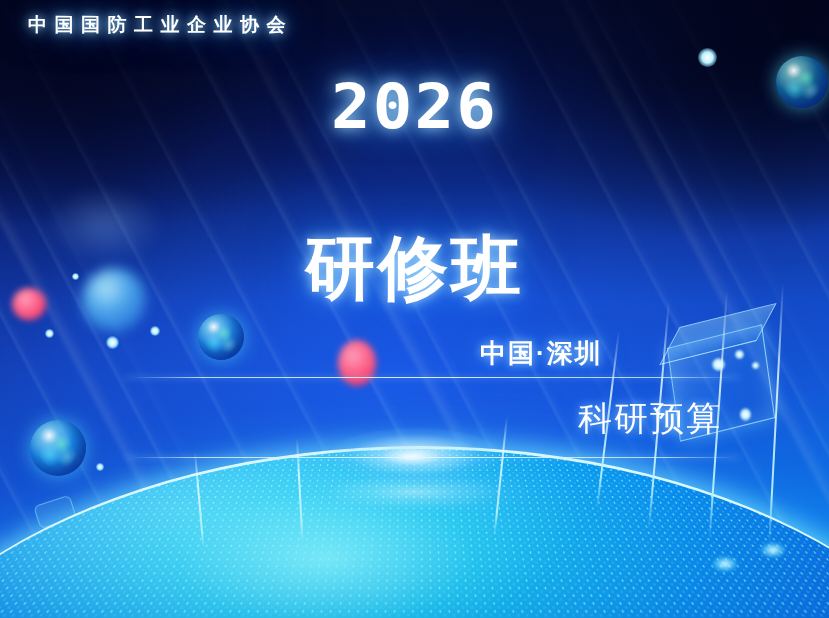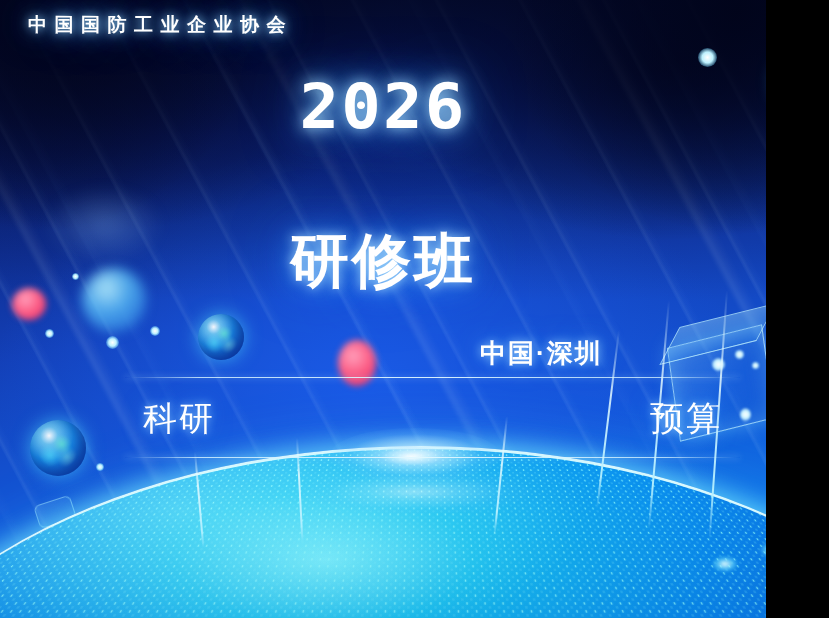--- a/index.html
+++ b/index.html
@@ -1,20 +1,20 @@
 <!DOCTYPE html>
 <html><head>
 <meta charset="utf-8">
 <style>
   html,body{margin:0;padding:0;background:#000;}
   body{font-family:"Liberation Sans","DejaVu Sans",sans-serif;}
 
   #poster{
     position:relative;
-    width:766px;height:618px;
+    width:829px;height:618px;
     overflow:hidden;
     background:#404040;
   }
 
   
   .bg-base{
     position:absolute;inset:0;
     background:
       radial-gradient(ellipse 60% 45% at 12% 6%, #050a2e 0%, rgba(5,10,46,0) 70%),
       radial-gradient(ellipse 55% 40% at 88% 10%, #040a2c 0%, rgba(4,10,44,0) 72%),
@@ -200,21 +200,21 @@
   .title1{
     position:absolute;left:0;right:0;top:140px;
     text-align:center;
     font-size:63px;font-weight:bold;color:#ffffff;
     letter-spacing:3px;
     text-shadow:0 0 12px rgba(175,228,255,.9),0 0 30px rgba(70,165,255,.85),0 0 58px rgba(25,110,255,.55);
   }
   .title2{
     position:absolute;left:0;right:0;top:222px;
     text-align:center;
-    font-size:59px;font-weight:bold;color:#ffffff;
+    font-size:70px;font-weight:bold;color:#ffffff;
     letter-spacing:3px;
     text-shadow:0 0 12px rgba(175,228,255,.9),0 0 30px rgba(70,165,255,.85),0 0 58px rgba(25,110,255,.55);
   }
   .meta-row{
     position:absolute;left:125px;top:334px;width:615px;height:40px;
   }
   .date{
     position:absolute;left:18px;top:0;
     font-size:31px;font-weight:bold;color:#ffffff;
     letter-spacing:1px;
@@ -228,21 +228,21 @@
   }
   .rule{
     position:absolute;left:125px;width:615px;height:1px;
     background:linear-gradient(90deg,rgba(190,230,255,0) 0%,rgba(210,240,255,.85) 12%,rgba(225,248,255,.95) 50%,rgba(210,240,255,.8) 88%,rgba(190,230,255,0) 100%);
     box-shadow:0 0 6px rgba(170,225,255,.7);
   }
   .rule-top{top:377px;}
   .rule-bot{top:457px;}
   .keywords{
     position:absolute;left:125px;top:396px;width:615px;
-    display:flex;justify-content:space-between;
+    display:flex;justify-content:flex-end;
     padding:0 18px;box-sizing:border-box;
   }
   .kw{
     font-size:34px;color:#ffffff;font-weight:normal;
     letter-spacing:2px;
     text-shadow:0 0 9px rgba(160,220,255,.85),0 0 22px rgba(60,155,255,.6);
   }
 </style>
 </head>
 <body>

